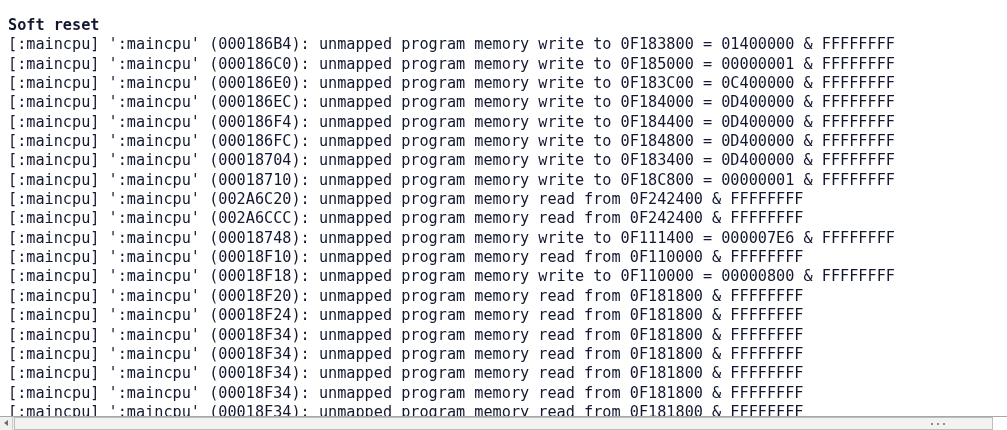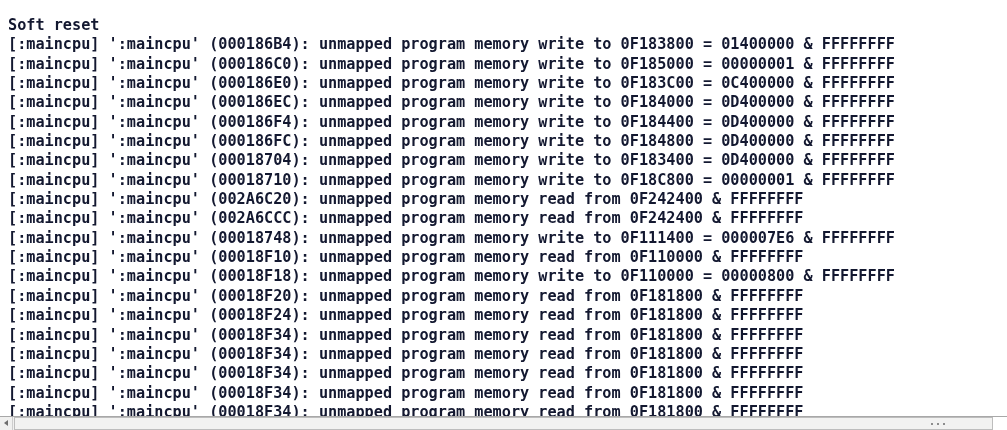--- a/index.html
+++ b/index.html
@@ -28,21 +28,21 @@
     position: absolute;
     left: 8px;
     top: 16px;
     white-space: pre;
   }
   .log-line {
     display: block;
     height: 19.35px;
     line-height: 19.35px;
     font-size: 15.2px;
-    font-weight: bold;
+    font-weight: normal;
     letter-spacing: 0px;
     color: #131830;
     white-space: pre;
     font-family: "DejaVu Sans Mono", "Liberation Mono", monospace;
   }
   .log-line.status {
     font-weight: bold;
   }
 
   

